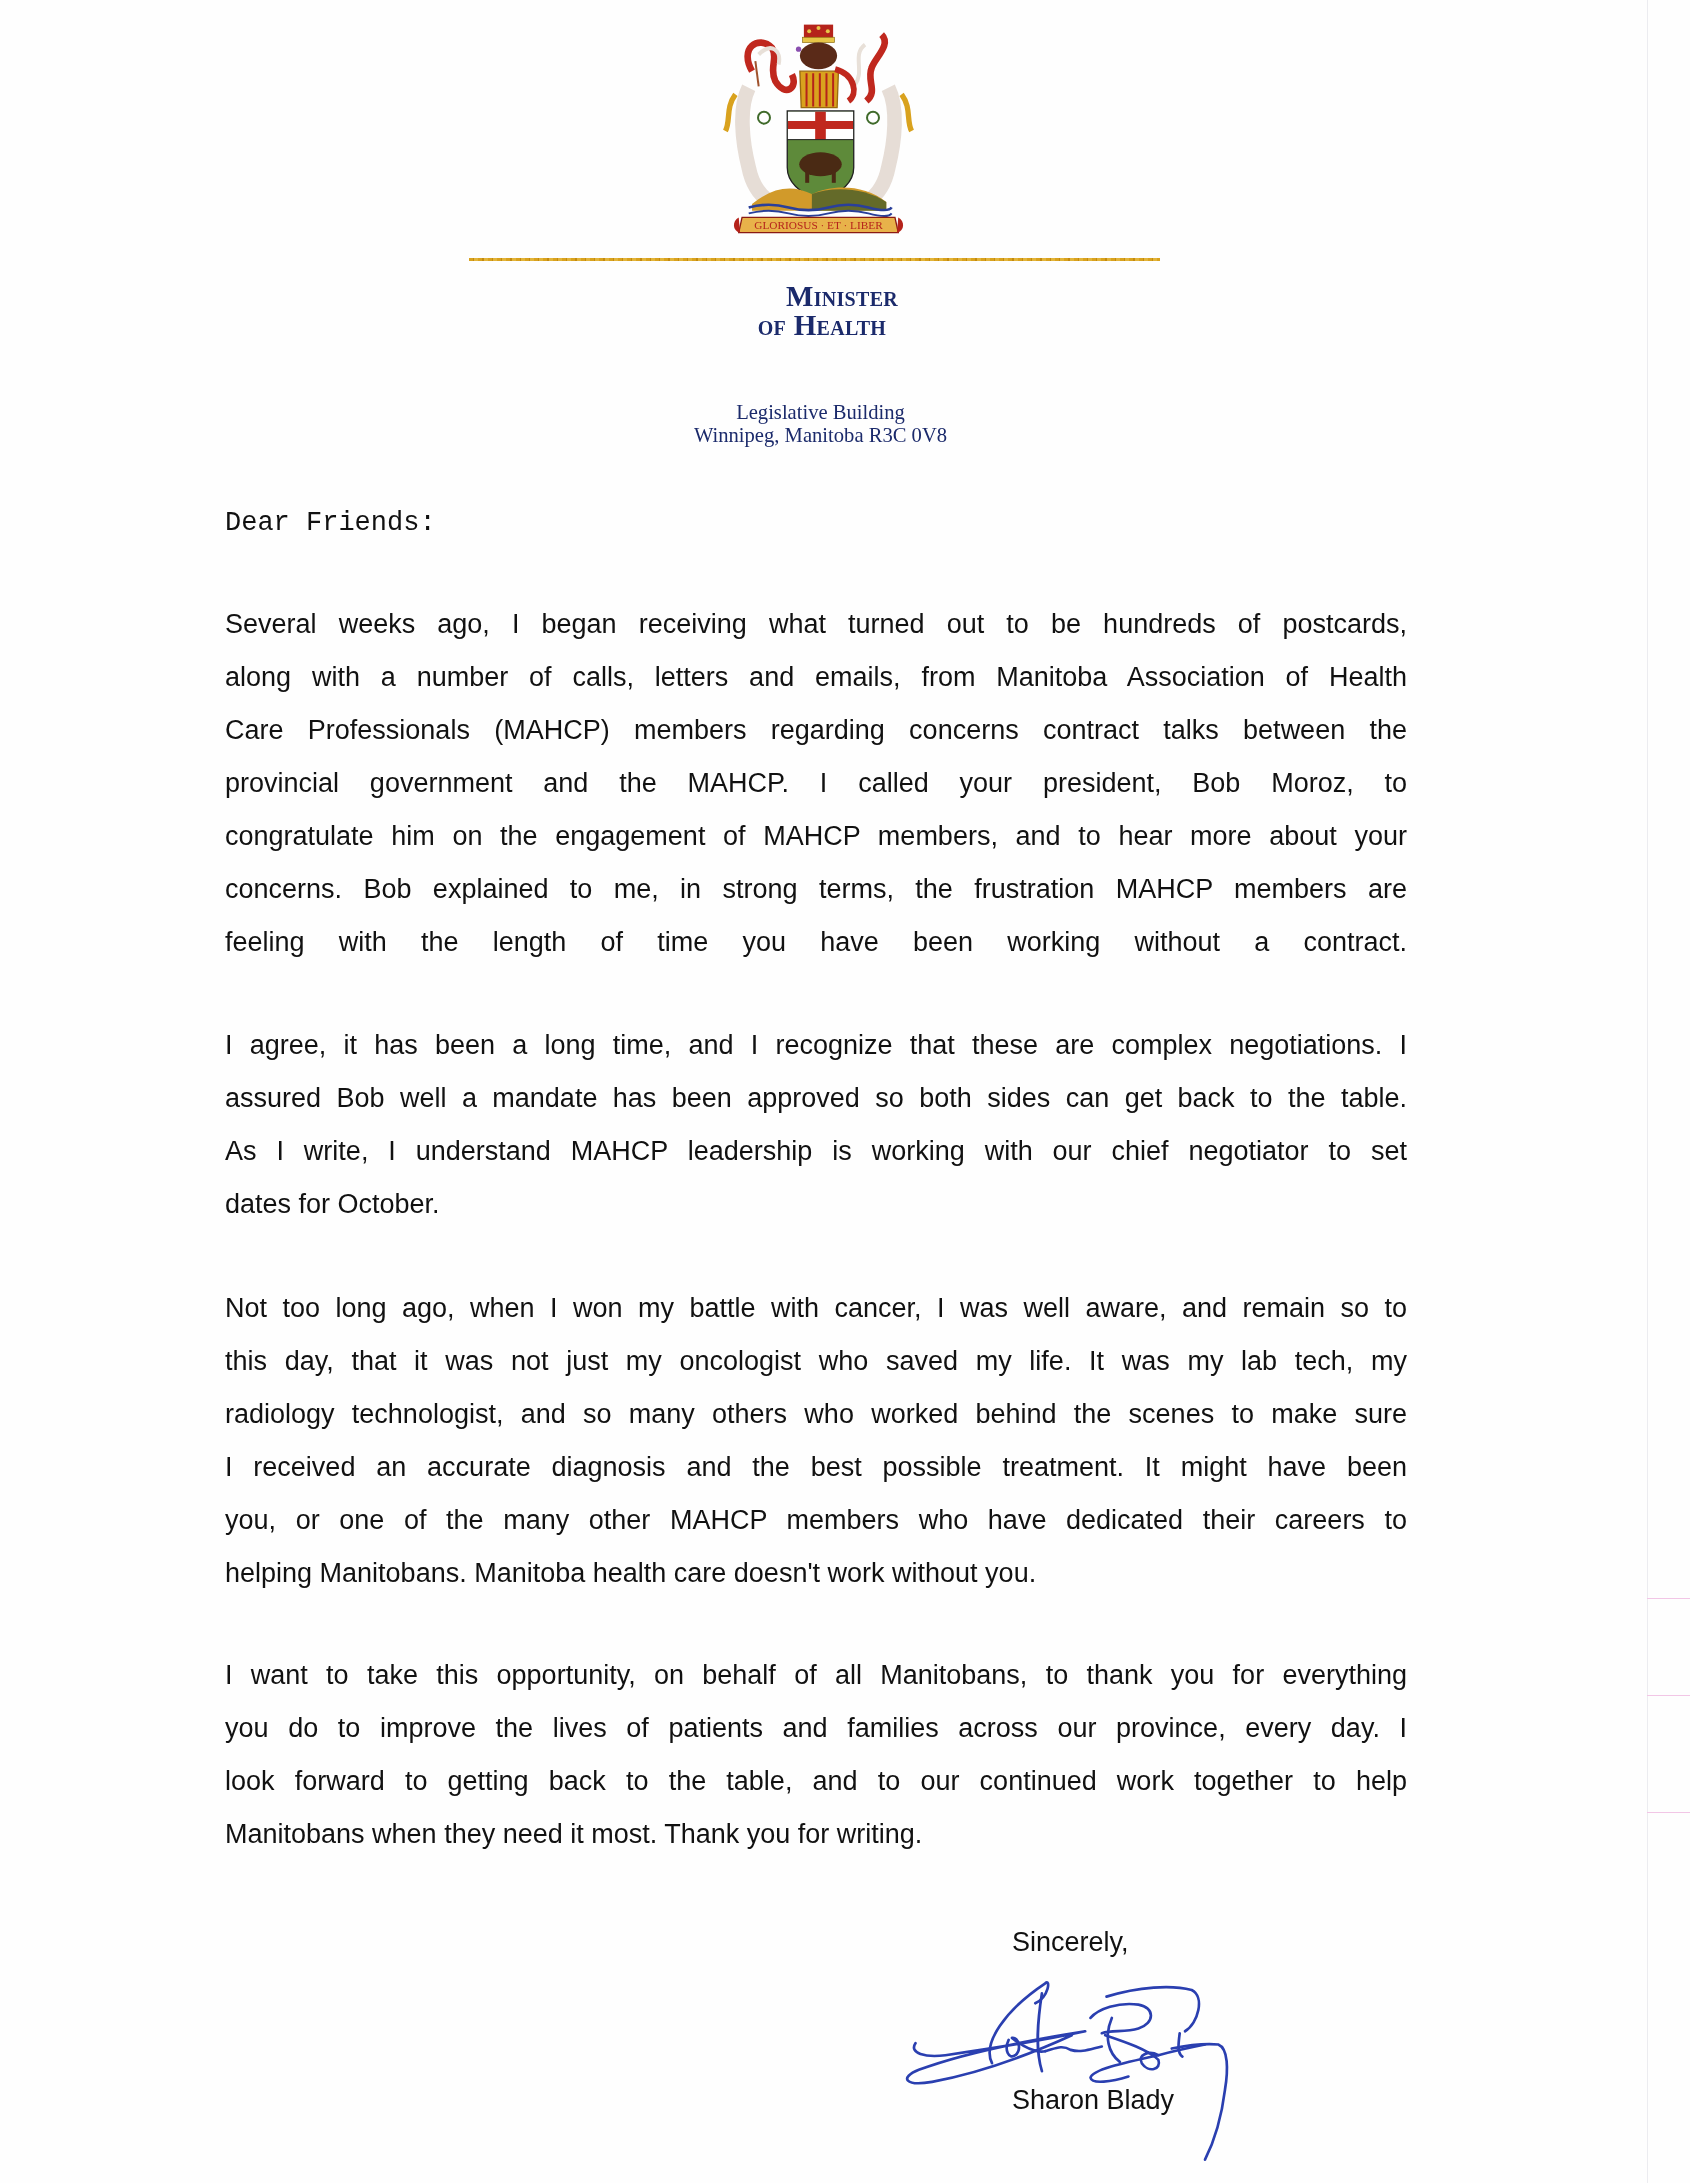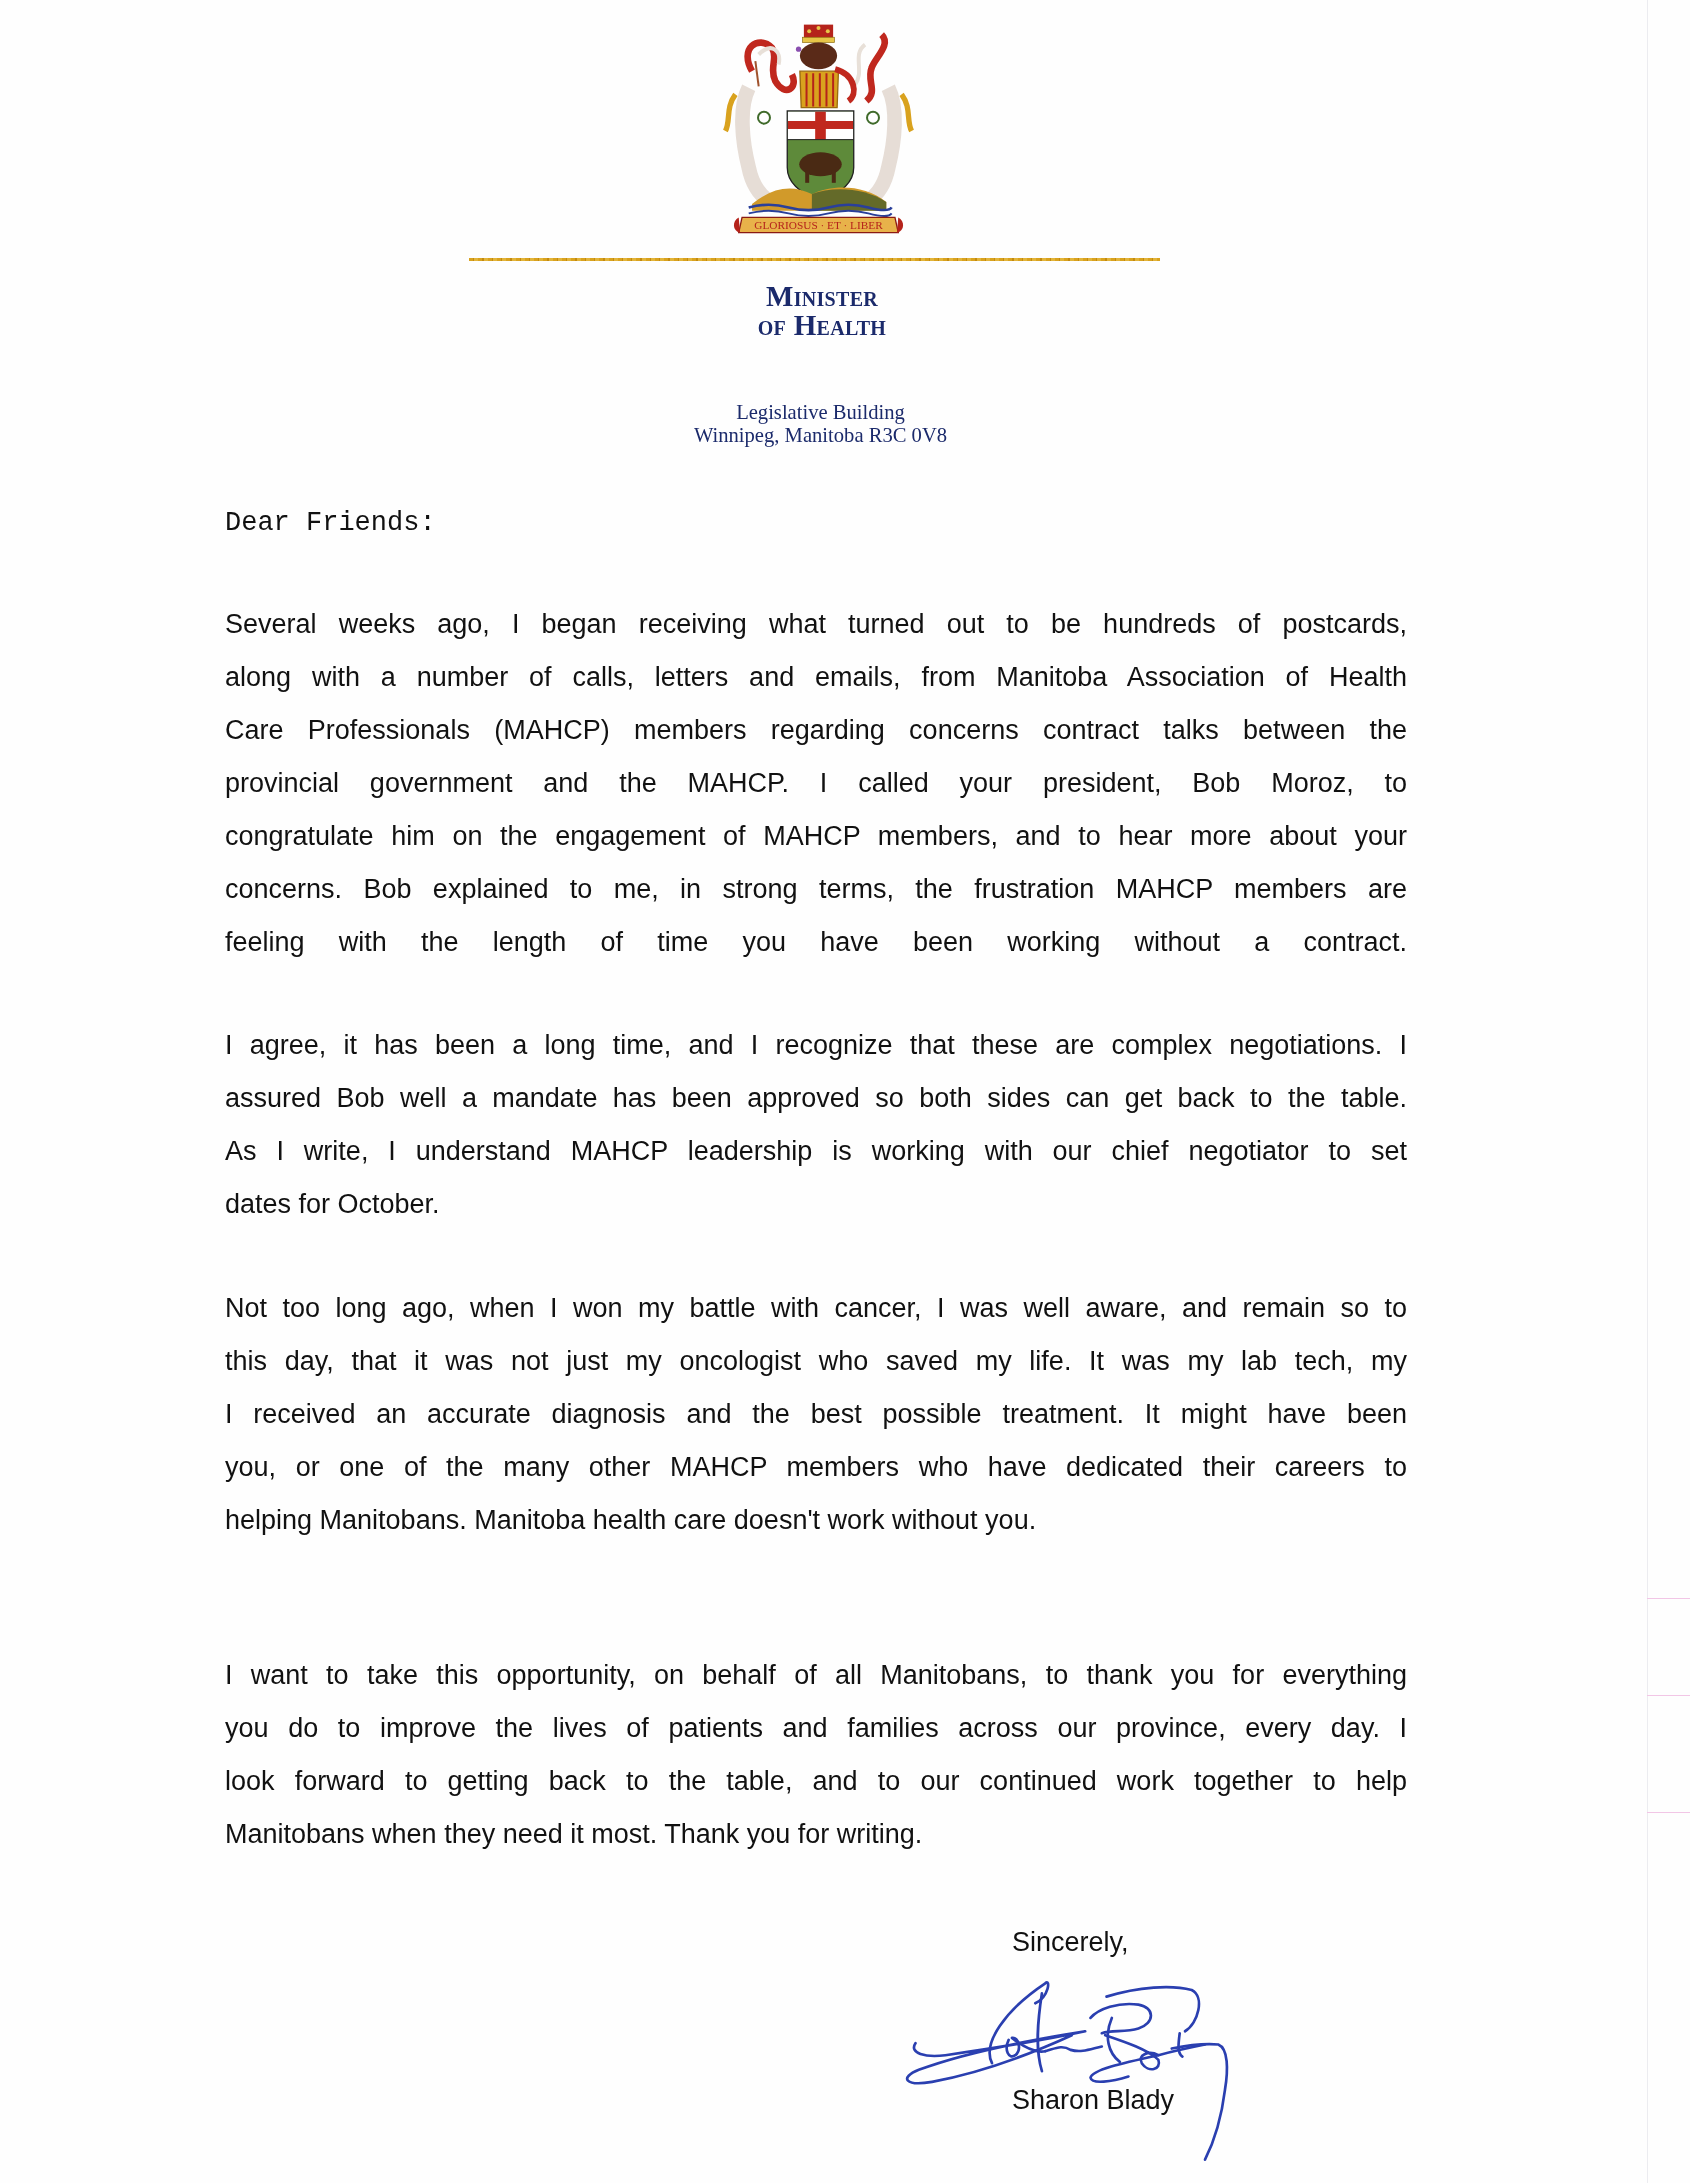--- a/index.html
+++ b/index.html
@@ -6,21 +6,21 @@
     body { width: 1691px; height: 2183px; position: relative; overflow: hidden; }
     .page { position: absolute; left: 0; top: 0; width: 1691px; height: 2183px; background: #fefefe; }
 
     .crest { position: absolute; left: 712px; top: 8px; width: 213px; height: 226px; }
     .rule { position: absolute; left: 469px; top: 258px; width: 691px; height: 2.7px;
             background: repeating-linear-gradient(90deg, #d9a21e 0 4px, #c48a10 4px 5.3px, #e2b43a 5.3px 9.3px); }
 
     .title { position: absolute; left: 0; width: 1644px; text-align: center;
              font-family: "Liberation Serif", "DejaVu Serif", serif; font-weight: bold;
              color: #1b2a6b; font-variant: small-caps; letter-spacing: 0.3px; }
-    .title.l1 { top: 281px; font-size: 29px; line-height: 31px; }
+    .title.l1 { top: 281px; font-size: 29px; line-height: 31px; padding-left: 20px; }
     .title.l2 { top: 310px; font-size: 29px; line-height: 31px; }
 
     .addr { position: absolute; left: 0; width: 1641px; text-align: center;
             font-family: "Liberation Serif", "DejaVu Serif", serif; color: #1b2a6b;
             font-size: 20.6px; line-height: 24px; }
     .addr.a1 { top: 377px; }
     .addr.a2 { top: 400px; }
     .addr.a3 { top: 423px; }
 
     .body-text { position: absolute; left: 225px; width: 1182px;
@@ -124,20 +124,21 @@
   <div class="body-text p2">
     <span class="line">I agree, it has been a long time, and I recognize that these are complex negotiations.  I</span>
     <span class="line">assured Bob well a mandate has been approved so both sides can get back to the table.</span>
     <span class="line">As I write, I understand MAHCP leadership is working with our chief negotiator to set</span>
     <span class="line last">dates for October.</span>
   </div>
 
   <div class="body-text p3">
     <span class="line">Not too long ago, when I won my battle with cancer, I was well aware, and remain so to</span>
     <span class="line">this day, that it was not just my oncologist who saved my life.  It was my lab tech, my</span>
+    <span class="line">radiology technologist, and so many others who worked behind the scenes to make sure</span>
     <span class="line">I received an accurate diagnosis and the best possible treatment.  It might have been</span>
     <span class="line">you, or one of the many other MAHCP members who have dedicated their careers to</span>
     <span class="line last">helping Manitobans.  Manitoba health care doesn't work without you.</span>
   </div>
 
   <div class="body-text p4">
     <span class="line">I want to take this opportunity, on behalf of all Manitobans, to thank you for everything</span>
     <span class="line">you do to improve the lives of patients and families across our province, every day.  I</span>
     <span class="line">look forward to getting back to the table, and to our continued work together to help</span>
     <span class="line last">Manitobans when they need it most.  Thank you for writing.</span>

